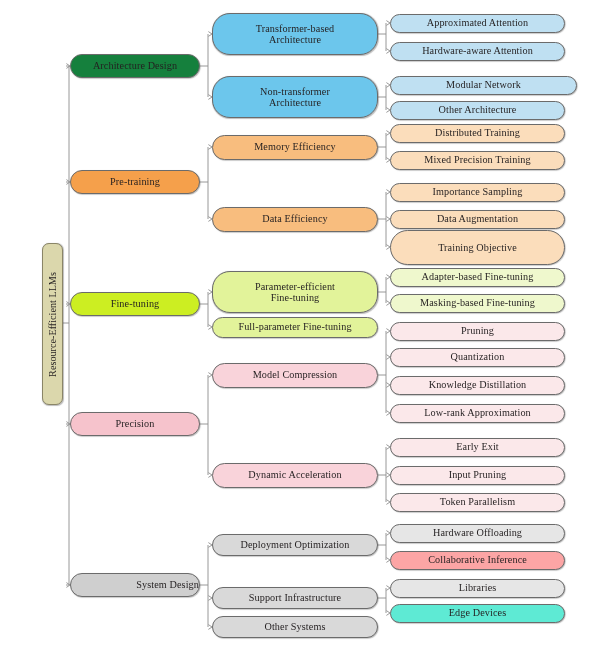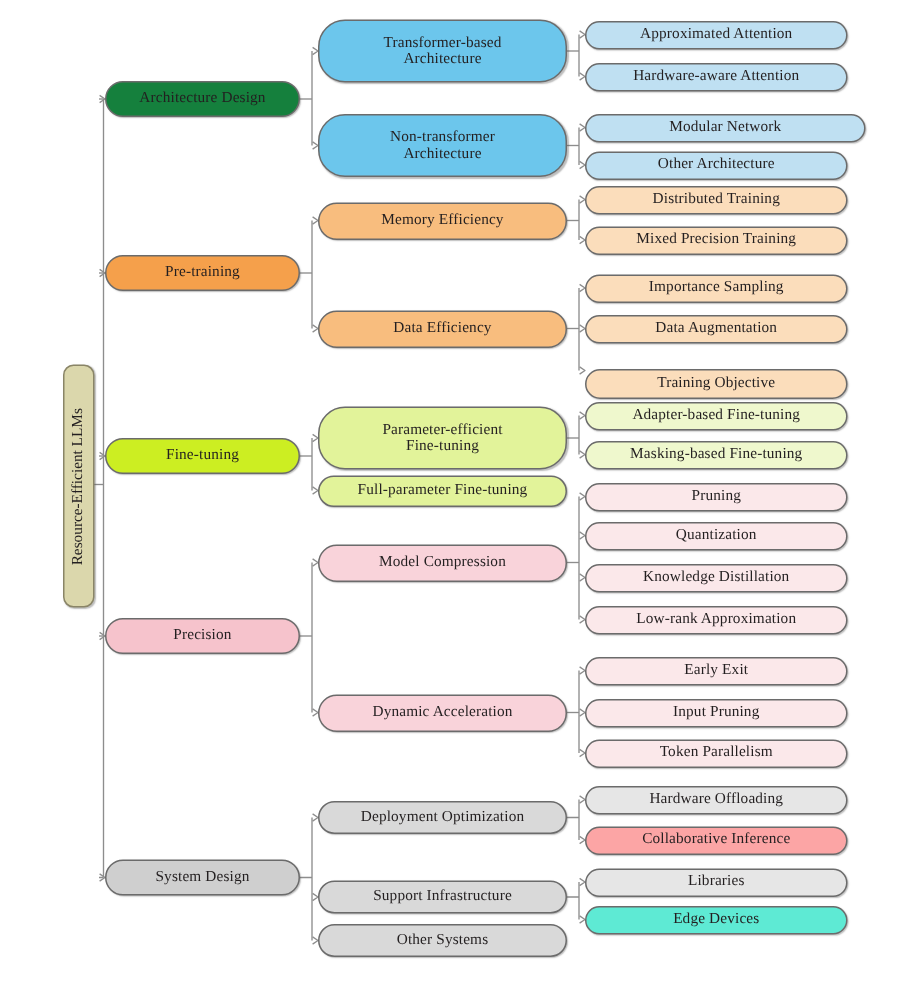--- a/index.html
+++ b/index.html
@@ -173,38 +173,38 @@
 Architecture</span></div>
       <div class="node l3" style="left: 390px; width: 187px; height: 19px; top: 75.5px; background: rgb(191, 224, 242);"><span>Modular Network</span></div>
       <div class="node l3" style="left: 390px; width: 175px; height: 19px; top: 100.5px; background: rgb(191, 224, 242);"><span>Other Architecture</span></div>
       <div class="node l1" style="left: 70px; width: 130px; height: 24px; top: 170px; background: rgb(245, 160, 75);"><span>Pre-training</span></div>
       <div class="node l2" style="left: 212px; width: 166px; height: 25px; top: 134.5px; background: rgb(248, 189, 126);"><span>Memory Efficiency</span></div>
       <div class="node l3" style="left: 390px; width: 175px; height: 19px; top: 123.5px; background: rgb(251, 221, 187);"><span>Distributed Training</span></div>
       <div class="node l3" style="left: 390px; width: 175px; height: 19px; top: 150.5px; background: rgb(251, 221, 187);"><span>Mixed Precision Training</span></div>
       <div class="node l2" style="left: 212px; width: 166px; height: 25px; top: 206.5px; background: rgb(248, 189, 126);"><span>Data Efficiency</span></div>
       <div class="node l3" style="left: 390px; width: 175px; height: 19px; top: 182.5px; background: rgb(251, 221, 187);"><span>Importance Sampling</span></div>
       <div class="node l3" style="left: 390px; width: 175px; height: 19px; top: 209.5px; background: rgb(251, 221, 187);"><span>Data Augmentation</span></div>
-      <div class="node l3" style="left: 390px; width: 175px; height: 20px; top: 246px; background: rgb(251, 221, 187);"><span>Training Objective</span></div>
+      <div class="node l3" style="left: 390px; width: 175px; height: 35px; top: 230px; background: rgb(251, 221, 187);"><span>Training Objective</span></div>
       <div class="node l1" style="left: 70px; width: 130px; height: 24px; top: 292px; background: rgb(204, 238, 34);"><span>Fine-tuning</span></div>
       <div class="node l2" style="left: 212px; width: 166px; height: 42px; top: 271px; background: rgb(226, 243, 154);"><span>Parameter-efficient
 Fine-tuning</span></div>
       <div class="node l3" style="left: 390px; width: 175px; height: 19px; top: 267.5px; background: rgb(239, 248, 205);"><span>Adapter-based Fine-tuning</span></div>
       <div class="node l3" style="left: 390px; width: 175px; height: 19px; top: 293.5px; background: rgb(239, 248, 205);"><span>Masking-based Fine-tuning</span></div>
       <div class="node l2" style="left: 212px; width: 166px; height: 21px; top: 316.5px; background: rgb(226, 243, 154);"><span>Full-parameter Fine-tuning</span></div>
       <div class="node l1" style="left: 70px; width: 130px; height: 24px; top: 412px; background: rgb(246, 195, 204);"><span>Precision</span></div>
       <div class="node l2" style="left: 212px; width: 166px; height: 25px; top: 362.5px; background: rgb(249, 211, 218);"><span>Model Compression</span></div>
       <div class="node l3" style="left: 390px; width: 175px; height: 19px; top: 321.5px; background: rgb(251, 232, 234);"><span>Pruning</span></div>
       <div class="node l3" style="left: 390px; width: 175px; height: 19px; top: 347.5px; background: rgb(251, 232, 234);"><span>Quantization</span></div>
       <div class="node l3" style="left: 390px; width: 175px; height: 19px; top: 375.5px; background: rgb(251, 232, 234);"><span>Knowledge Distillation</span></div>
       <div class="node l3" style="left: 390px; width: 175px; height: 19px; top: 403.5px; background: rgb(251, 232, 234);"><span>Low-rank Approximation</span></div>
       <div class="node l2" style="left: 212px; width: 166px; height: 25px; top: 462.5px; background: rgb(249, 211, 218);"><span>Dynamic Acceleration</span></div>
       <div class="node l3" style="left: 390px; width: 175px; height: 19px; top: 437.5px; background: rgb(251, 232, 234);"><span>Early Exit</span></div>
       <div class="node l3" style="left: 390px; width: 175px; height: 19px; top: 465.5px; background: rgb(251, 232, 234);"><span>Input Pruning</span></div>
       <div class="node l3" style="left: 390px; width: 175px; height: 19px; top: 492.5px; background: rgb(251, 232, 234);"><span>Token Parallelism</span></div>
-      <div class="node l1" style="left: 70px; width: 130px; height: 24px; top: 573px; background: rgb(207, 207, 207);"><span>System Design</span></div>
+      <div class="node l1" style="left: 70px; width: 130px; height: 24px; top: 573px; background: rgb(207, 207, 207); justify-content: flex-end;"><span>System Design</span></div>
       <div class="node l2" style="left: 212px; width: 166px; height: 22px; top: 534px; background: rgb(217, 217, 217);"><span>Deployment Optimization</span></div>
       <div class="node l3" style="left: 390px; width: 175px; height: 19px; top: 523.5px; background: rgb(230, 230, 230);"><span>Hardware Offloading</span></div>
       <div class="node l3" style="left: 390px; width: 175px; height: 19px; top: 550.5px; background: #fca5a5;"><span>Collaborative Inference</span></div>
       <div class="node l2" style="left: 212px; width: 166px; height: 22px; top: 587px; background: rgb(217, 217, 217);"><span>Support Infrastructure</span></div>
       <div class="node l3" style="left: 390px; width: 175px; height: 19px; top: 578.5px; background: rgb(230, 230, 230);"><span>Libraries</span></div>
       <div class="node l3" style="left: 390px; width: 175px; height: 19px; top: 603.5px; background: #5eead4;"><span>Edge Devices</span></div>
       <div class="node l2" style="left: 212px; width: 166px; height: 22px; top: 616px; background: rgb(217, 217, 217);"><span>Other Systems</span></div>
     </div>
 
 </div>

